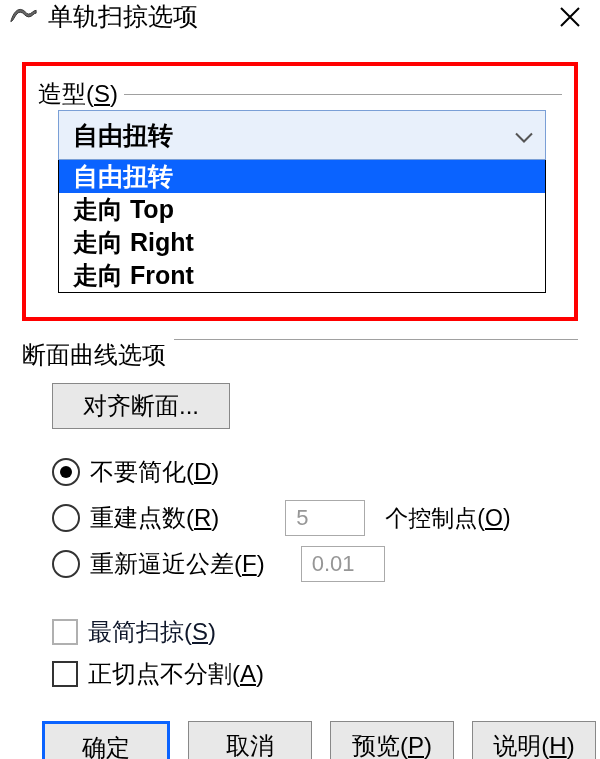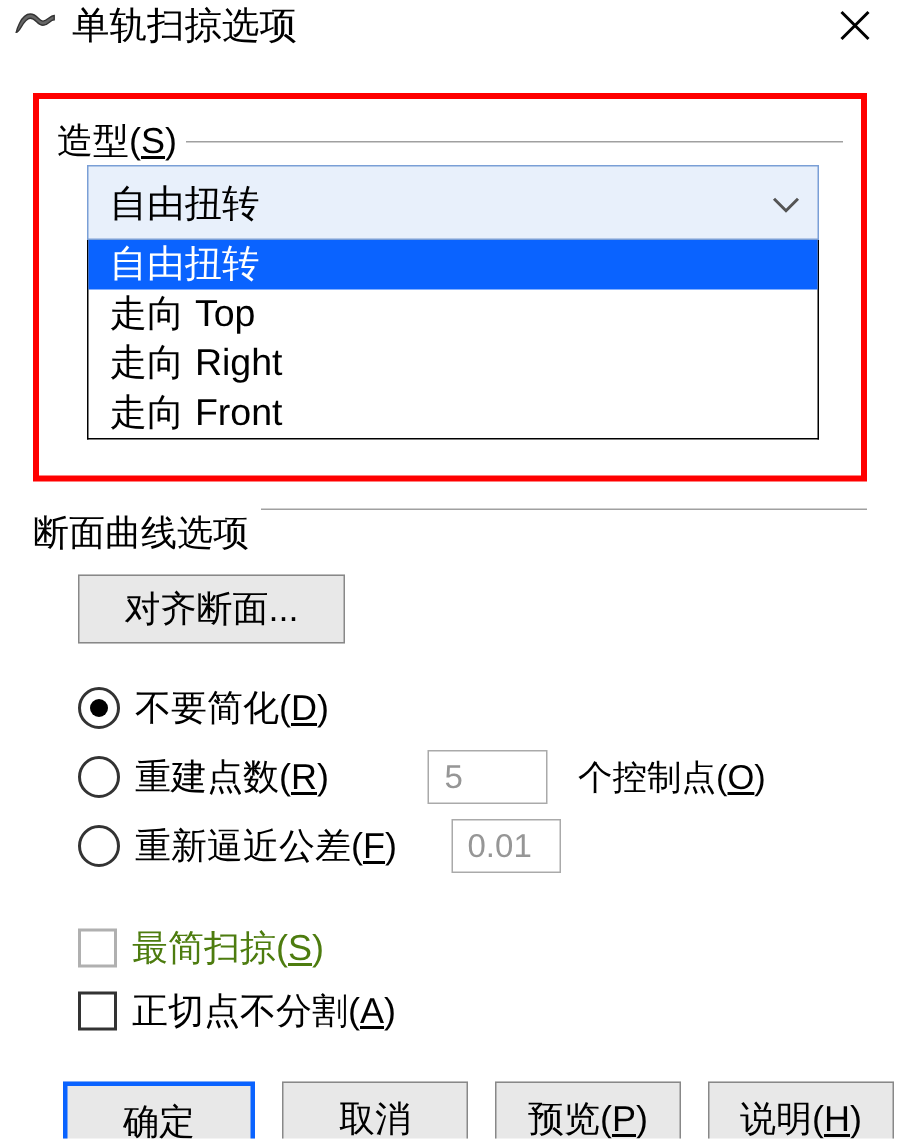--- a/index.html
+++ b/index.html
@@ -79,20 +79,21 @@
     height: 1px;
     background: #a0a0a0;
   }
   .fieldset-label .u { text-decoration: underline; }
 
   
   .combo {
     margin-left: 20px;
     margin-right: 16px;
     position: relative;
+    font-weight: bold;
   }
   .combo-box {
     height: 48px;
     border: 1px solid #7a9fd6;
     background: #e8f0fb;
     display: flex;
     align-items: center;
     padding: 0 14px;
     font-size: 25px;
     position: relative;
@@ -186,21 +187,21 @@
     width: 80px;
     height: 36px;
     border: 1px solid #aaa;
     color: #969696;
     font-size: 22px;
     display: flex;
     align-items: center;
     padding: 0 10px;
     box-sizing: border-box;
   }
-  .radio-row .numbox.wide { width: 73px; margin-left: 36px; }
+  .radio-row .numbox.wide { width: 84px; margin-left: 36px; }
   .radio-row .suffix {
     margin-left: 20px;
     font-size: 23px;
   }
   .row2 .numbox { margin-left: 66px; }
   .row3 .numbox { margin-left: 28px; }
 
   
   .checks { margin-top: 24px; }
   .check-row {
@@ -210,21 +211,21 @@
     font-size: 24px;
   }
   .check {
     width: 22px;
     height: 22px;
     border: 2px solid #333;
     margin-right: 10px;
     flex-shrink: 0;
   }
   .check.disabled { border-color: #b0b0b0; }
-  .check-row.disabled { color: #4d7c0f; }
+  .check-row.disabled { color: #0f172a; }
   .check-row .u { text-decoration: underline; }
 
   
   .buttons {
     display: flex;
     gap: 18px;
     padding: 26px 0 0 20px;
   }
   .btn {
     flex: 0 0 auto;

